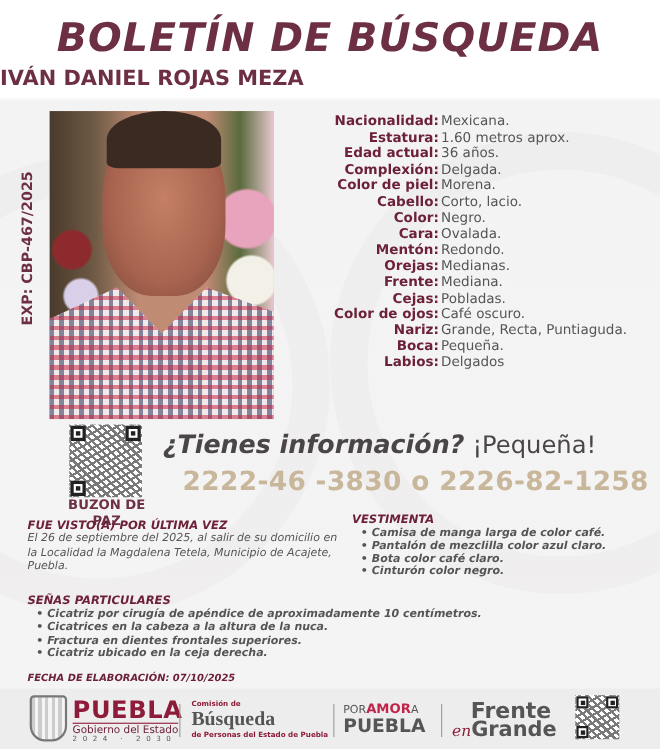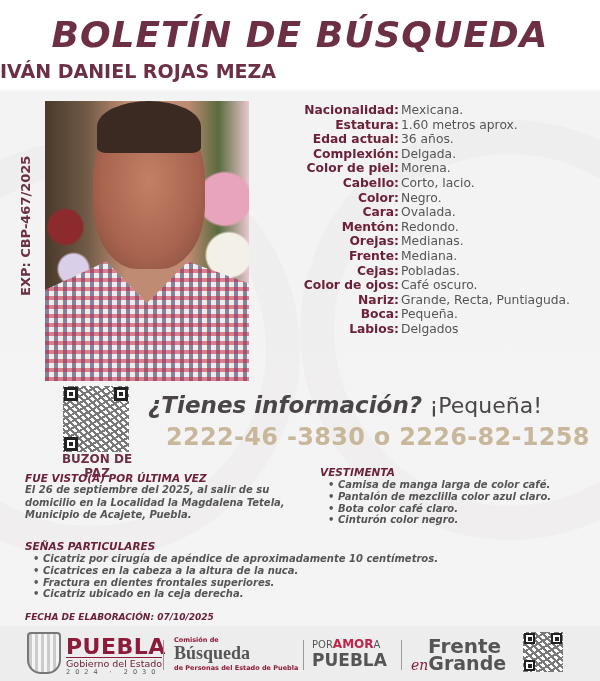--- a/index.html
+++ b/index.html
@@ -21,21 +21,21 @@
   .qr { position: absolute; background: #fff; }
   .qr .c { position: absolute; width: 14px; height: 14px; border: 3px solid #222; background: #fff; }
   .qr .c::after { content: ""; position: absolute; left: 2px; top: 2px; width: 4px; height: 4px; background: #222; }
   .qr .n { position: absolute; inset: 0; background-image: repeating-linear-gradient(45deg, #333 0 2px, transparent 2px 5px), repeating-linear-gradient(-30deg, #333 0 2px, transparent 2px 6px); opacity: .65; }
   .buzon { position: absolute; left: 47px; top: 452px; width: 100px; text-align: center; font-size: 12px; font-weight: 900; color: #6c2f44; font-family: "DejaVu Sans", sans-serif; }
   .tienes { position: absolute; left: 148px; top: 392px; font-size: 23px; white-space: nowrap; font-family: "DejaVu Sans", sans-serif; }
   .tienes b { font-weight: 900; font-style: italic; color: #4a4648; }
   .tienes span { color: #4a4648; font-weight: 400; font-size: 22px; }
   .phones { position: absolute; left: 166px; top: 423px; font-size: 24px; font-weight: 900; color: #c9b79b; letter-spacing: .3px; white-space: nowrap; font-family: "DejaVu Sans", sans-serif; }
   .sec-title { font-size: 10.5px; font-weight: 900; font-style: italic; color: #6c2138; font-family: "DejaVu Sans", sans-serif; }
-  .sec-text { font-size: 10px; font-weight: 700; font-style: italic; color: #555; line-height: 12.5px; font-family: "DejaVu Sans", sans-serif; }
+  .sec-text { font-size: 10px; font-weight: 400; font-style: italic; color: #555; line-height: 12.5px; font-family: "DejaVu Sans", sans-serif; }
   .visto { position: absolute; left: 25px; top: 472px; width: 285px; }
   .vest { position: absolute; left: 320px; top: 466px; width: 280px; }
   .senas { position: absolute; left: 25px; top: 540px; width: 560px; }
   ul.bul { list-style: none; margin-top: 1px; }
   ul.bul li { font-size: 10px; font-weight: 700; font-style: italic; color: #555; line-height: 11.8px; padding-left: 18px; position: relative; white-space: nowrap; font-family: "DejaVu Sans", sans-serif; }
   ul.bul li::before { content: "•"; position: absolute; left: 8px; font-style: normal; }
   .fecha { position: absolute; left: 25px; top: 612px; font-size: 9px; font-weight: 900; font-style: italic; color: #6c2138; font-family: "DejaVu Sans", sans-serif; }
   .footer { position: absolute; left: 0; top: 626px; width: 600px; height: 55px; background: #eeeded; }
   .escudo { position: absolute; left: 27px; top: 632px; width: 34px; height: 42px; border: 2px solid #777; border-radius: 4px 4px 14px 14px; background: repeating-linear-gradient(90deg, #ccc 0 3px, #f5f5f5 3px 6px); }
   .puebla { position: absolute; left: 66px; top: 634px; font-size: 22px; font-weight: 900; color: #8e1b3a; font-family: "DejaVu Sans", sans-serif; letter-spacing: .5px; }

